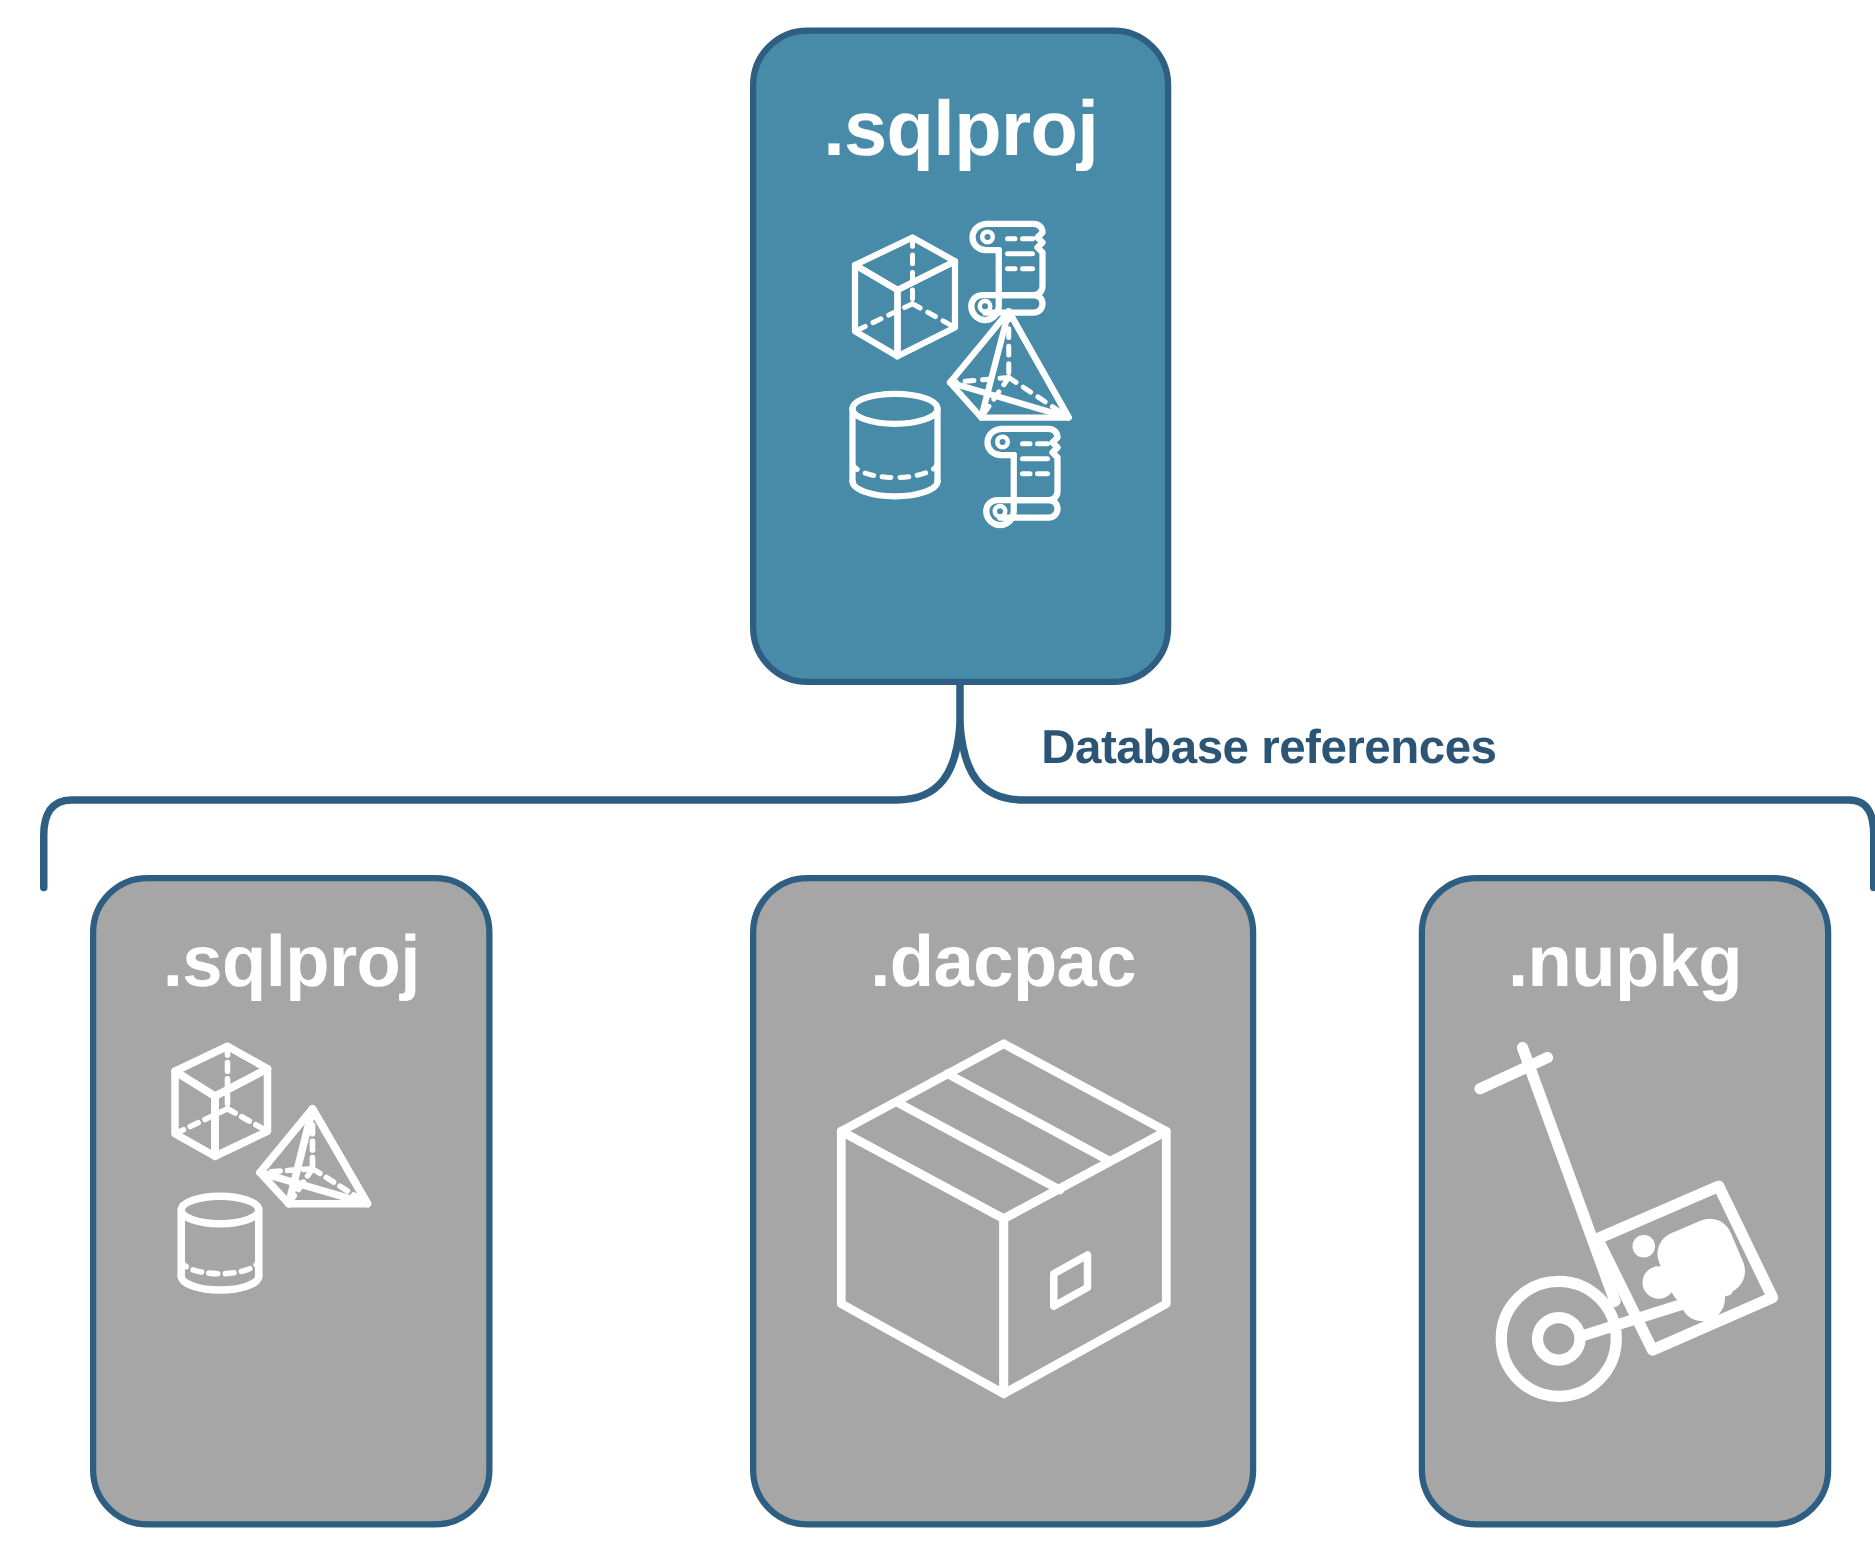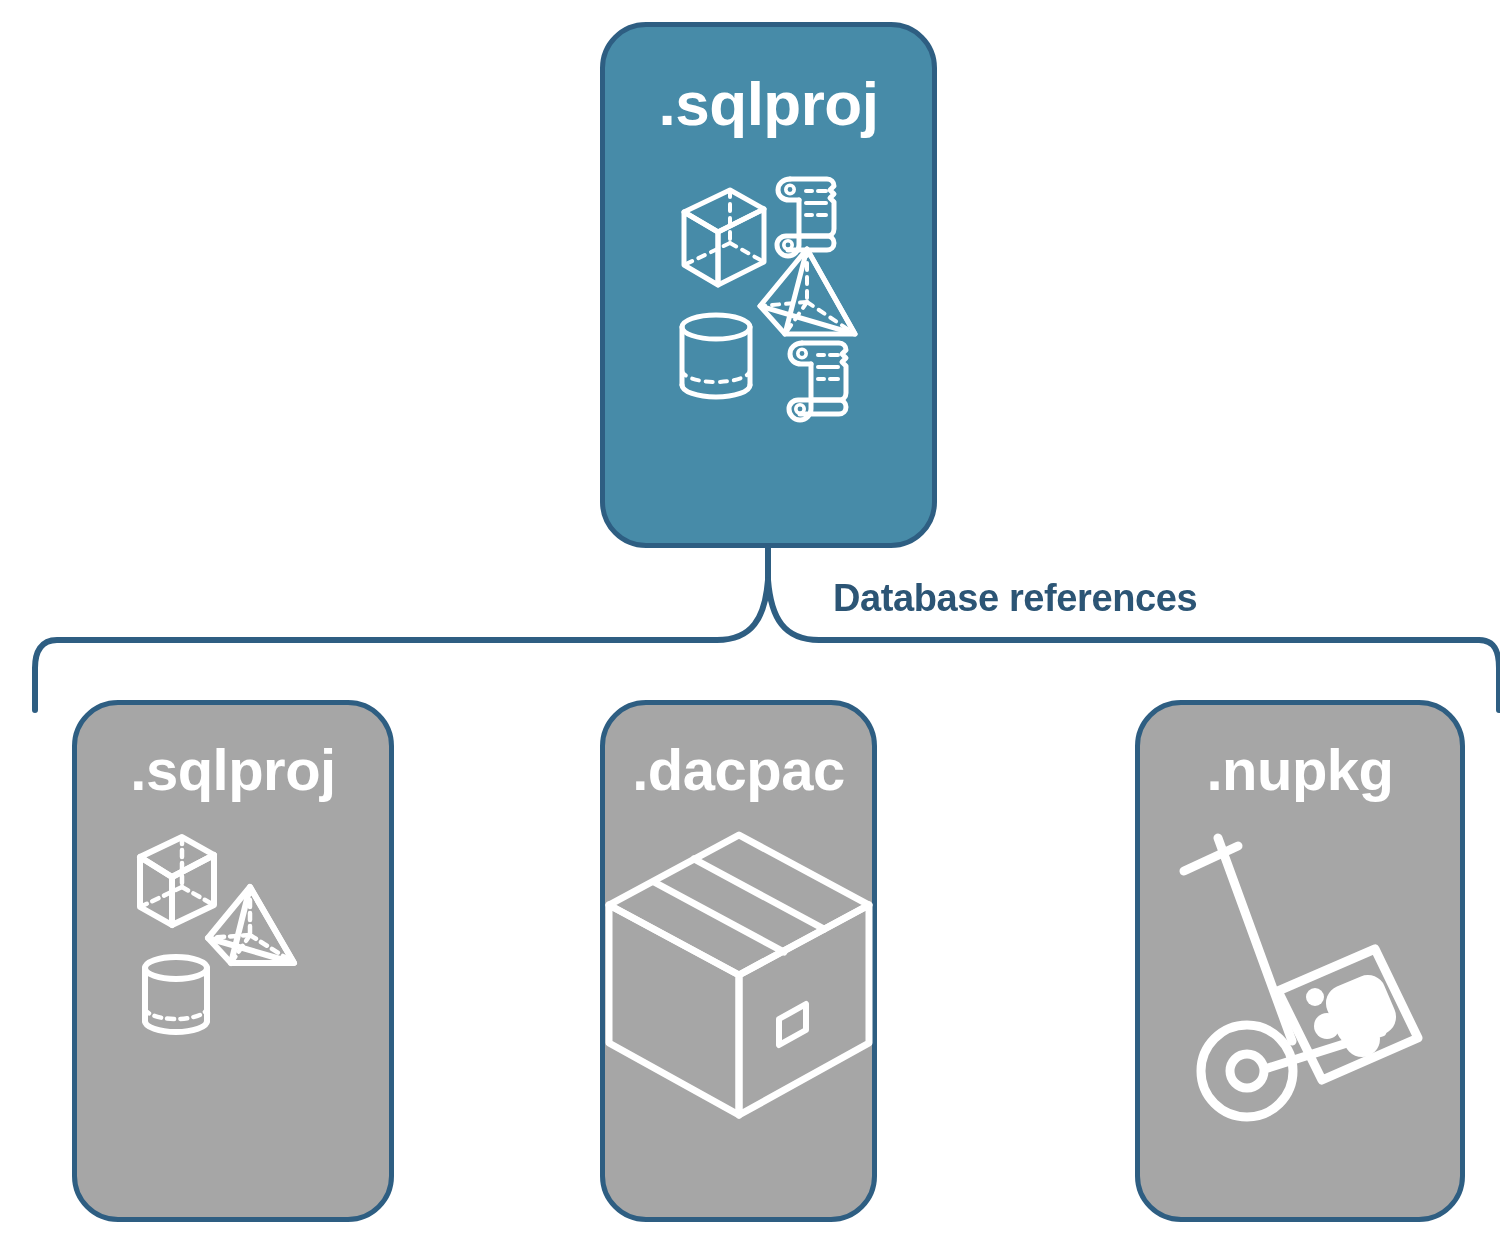--- a/index.html
+++ b/index.html
@@ -70,21 +70,21 @@
   
   #node-sqlproj {
     left: 55px;
     top: 700px;
     width: 322px;
     height: 522px;
   }
   #node-dacpac {
     left: 583px;
     top: 700px;
-    width: 277px;
+    width: 405px;
     height: 522px;
     text-align: right;
   }
   #node-nupkg {
     left: 1118px;
     top: 700px;
     width: 330px;
     height: 522px;
     gap: 11px;
   }

